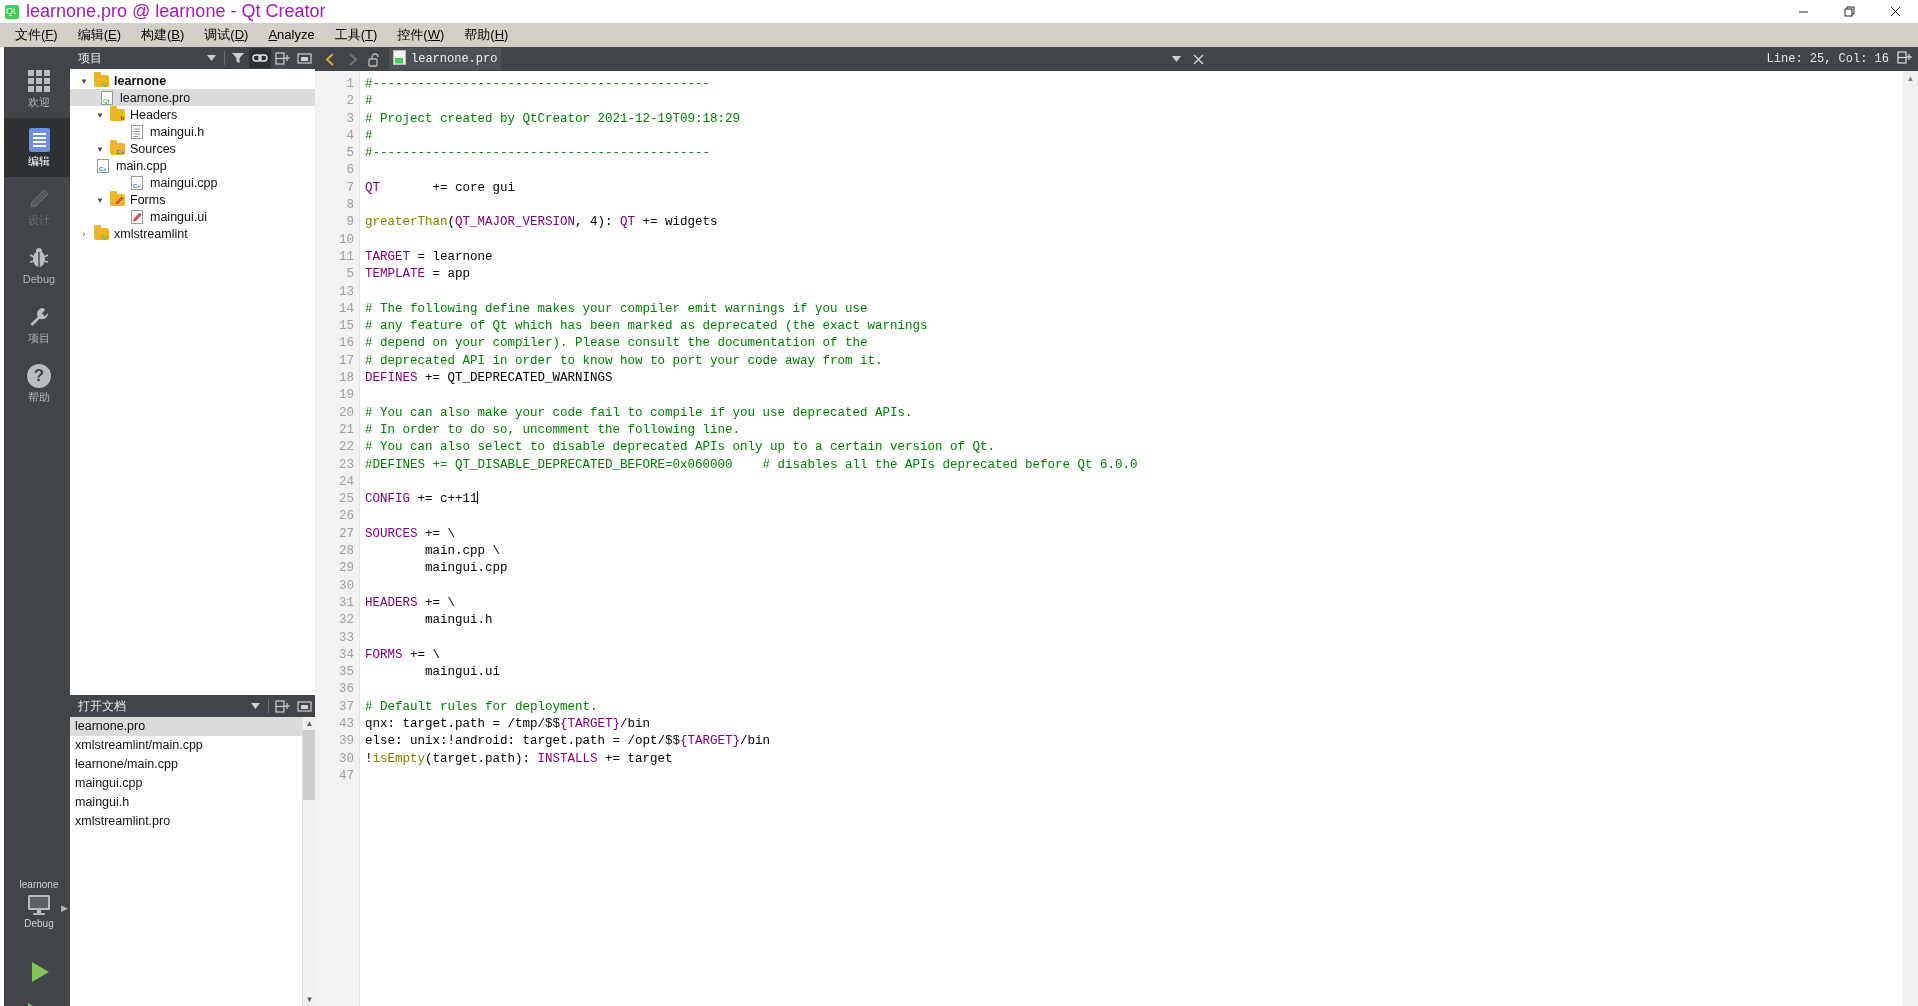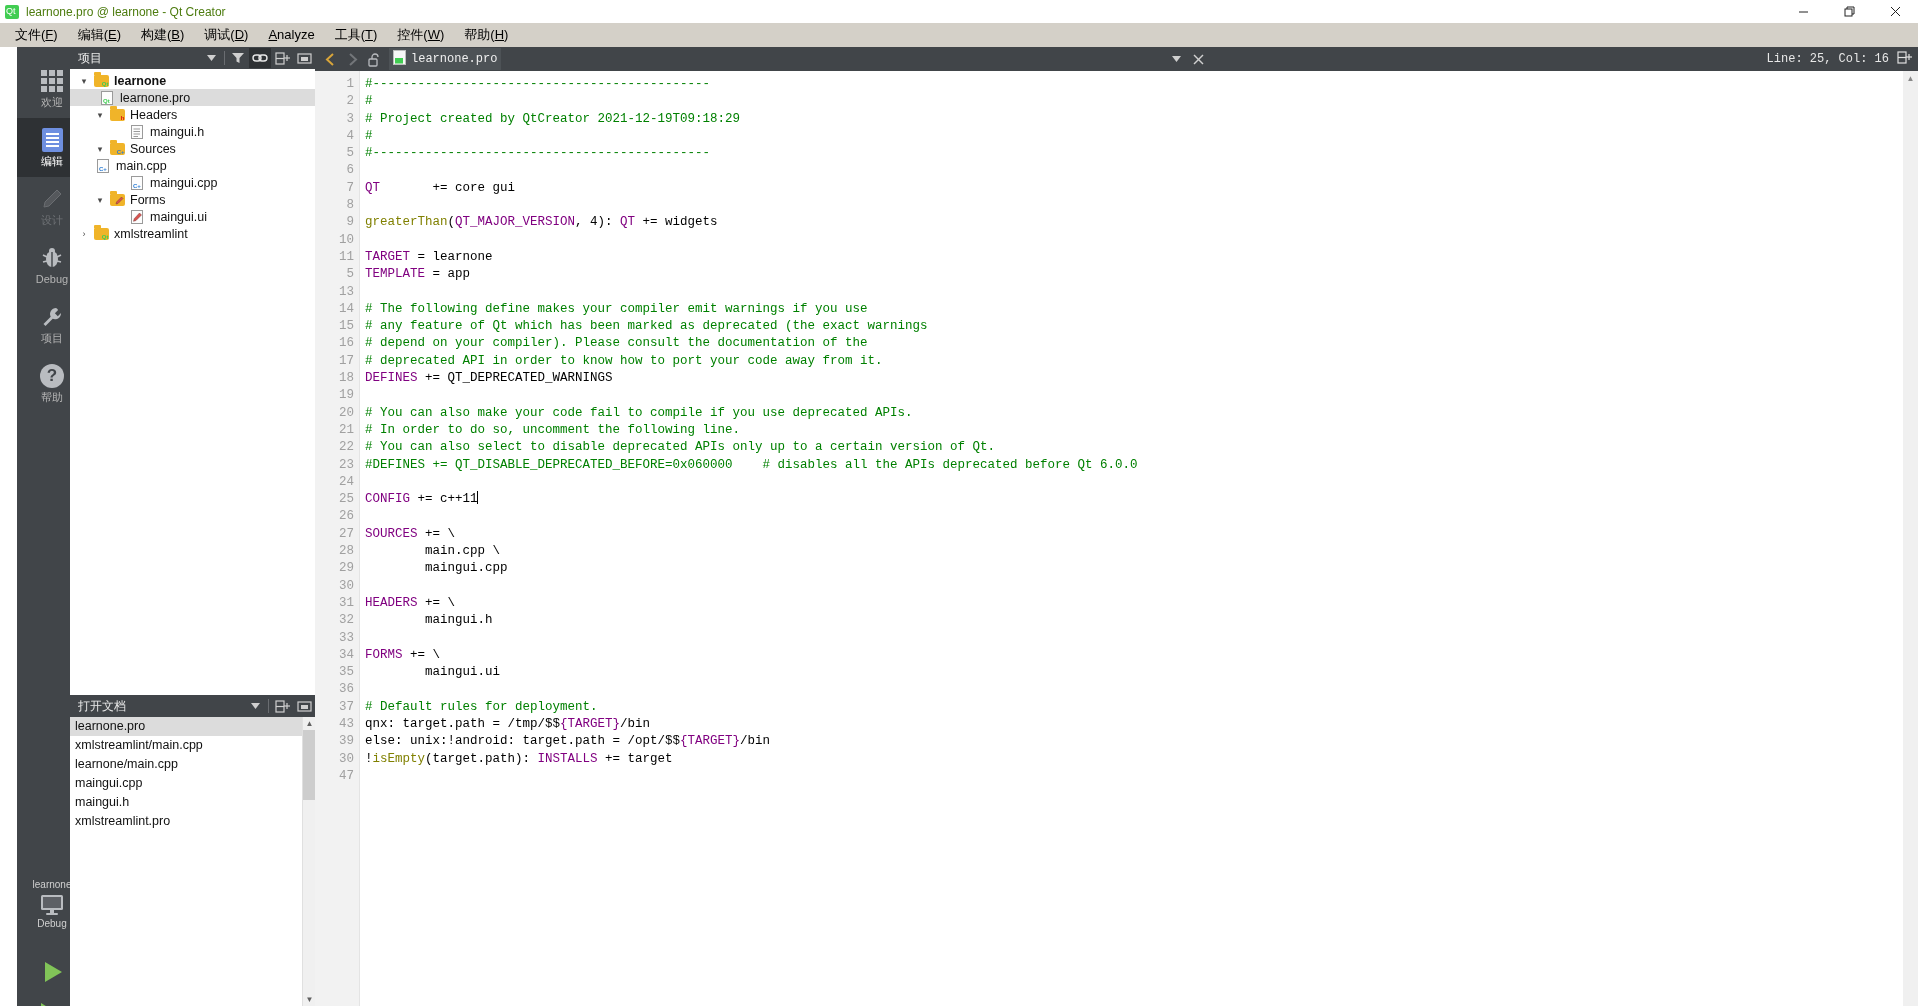--- a/index.html
+++ b/index.html
@@ -21,21 +21,21 @@
     width: 14px; height: 14px; margin-left: 5px; margin-right: 7px;
     background: #41cd52; border-radius: 2px;
     position: relative; flex: 0 0 auto;
   }
   .titlebar .qt-logo::after {
     content: "Qt"; position: absolute; left: 1px; top: -1px;
     font-size: 9px; color: #ffffff; font-family: "Liberation Sans", sans-serif;
     line-height: 15px;
   }
   .titlebar .title-text {
-    font-size: 12px; color: #4d7c0f; white-space: nowrap; text-align: center;
+    font-size: 18px; color: #a21caf; white-space: nowrap; text-align: center;
   }
   .win-controls { margin-left: auto; display: flex; height: 23px; }
   .win-btn {
     width: 46px; height: 23px; display: flex; align-items: center; justify-content: center;
     color: #222;
   }
   .win-btn svg { display: block; }
 
   
   .menubar {
@@ -43,21 +43,21 @@
     background: #d4d0c8; display: flex; align-items: center; padding-left: 5px;
   }
   .menu-item {
     font-size: 13px; color: #000; padding: 19px 10px; white-space: nowrap;
     line-height: 16px;
   }
   .menu-item u { text-decoration: underline; }
 
   
   .modebar {
-    position: absolute; left: 17px; top: 47px; width: 70px; height: 959px;
+    position: absolute; left: 4px; top: 47px; width: 70px; height: 959px;
     background: #414549;
   }
   .mode-btn {
     width: 70px; height: 59px; display: flex; flex-direction: column;
     align-items: center; justify-content: center; gap: 2px;
     color: #b4b4b4; font-size: 11px;
   }
   .mode-btn.active { background: #2e3134; color: #ffffff; }
   .mode-btn.disabled { color: #6d7074; }
   .mode-btn .mico { height: 26px; display:flex; align-items:center; justify-content:center; }

